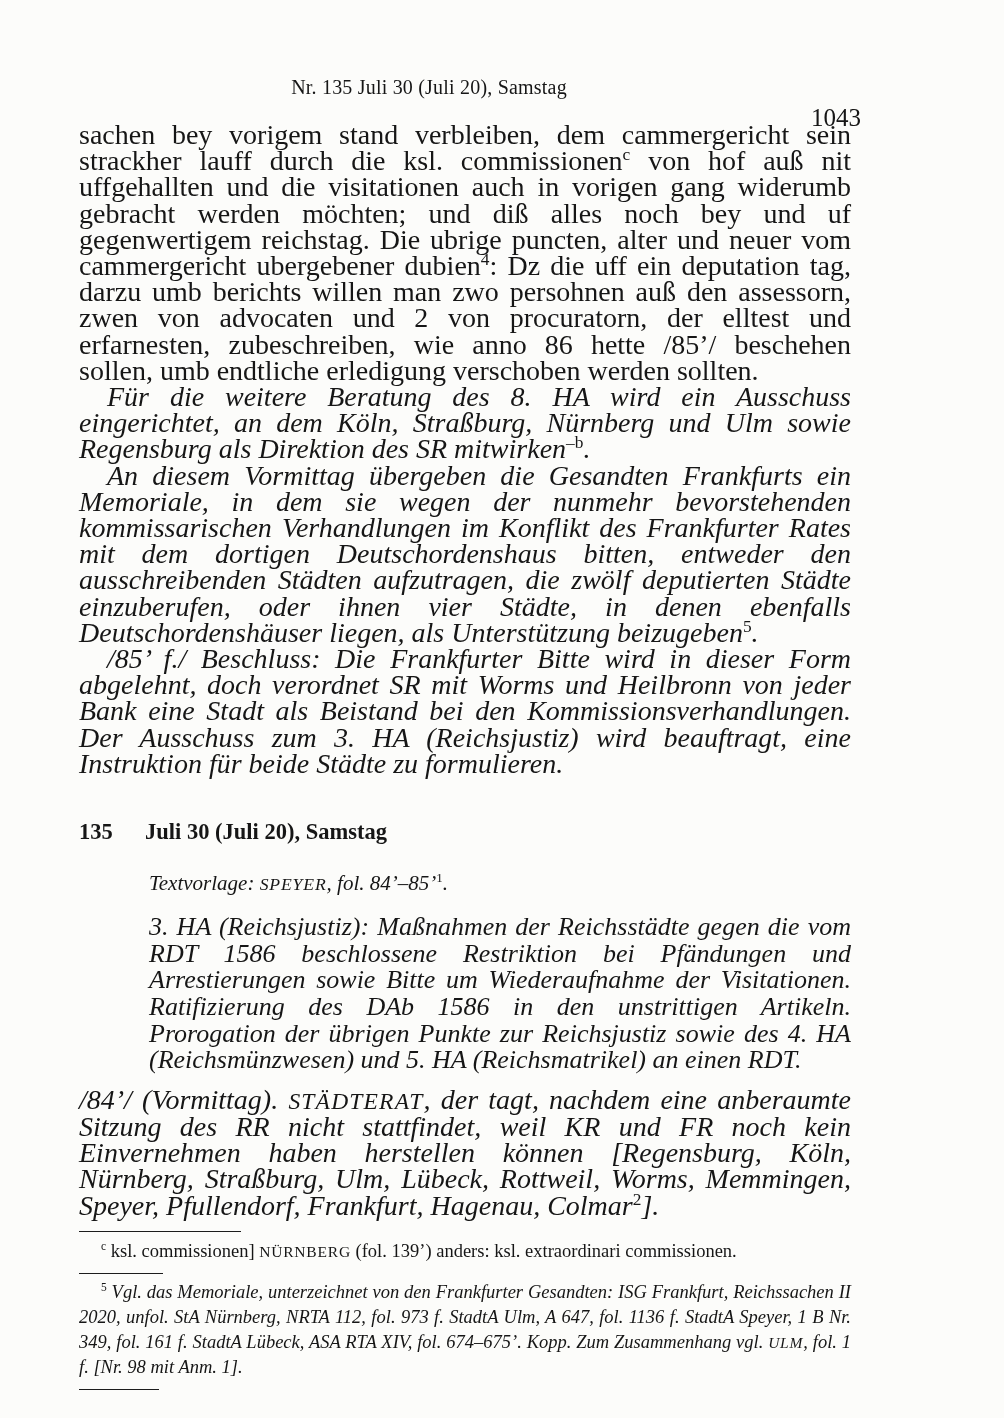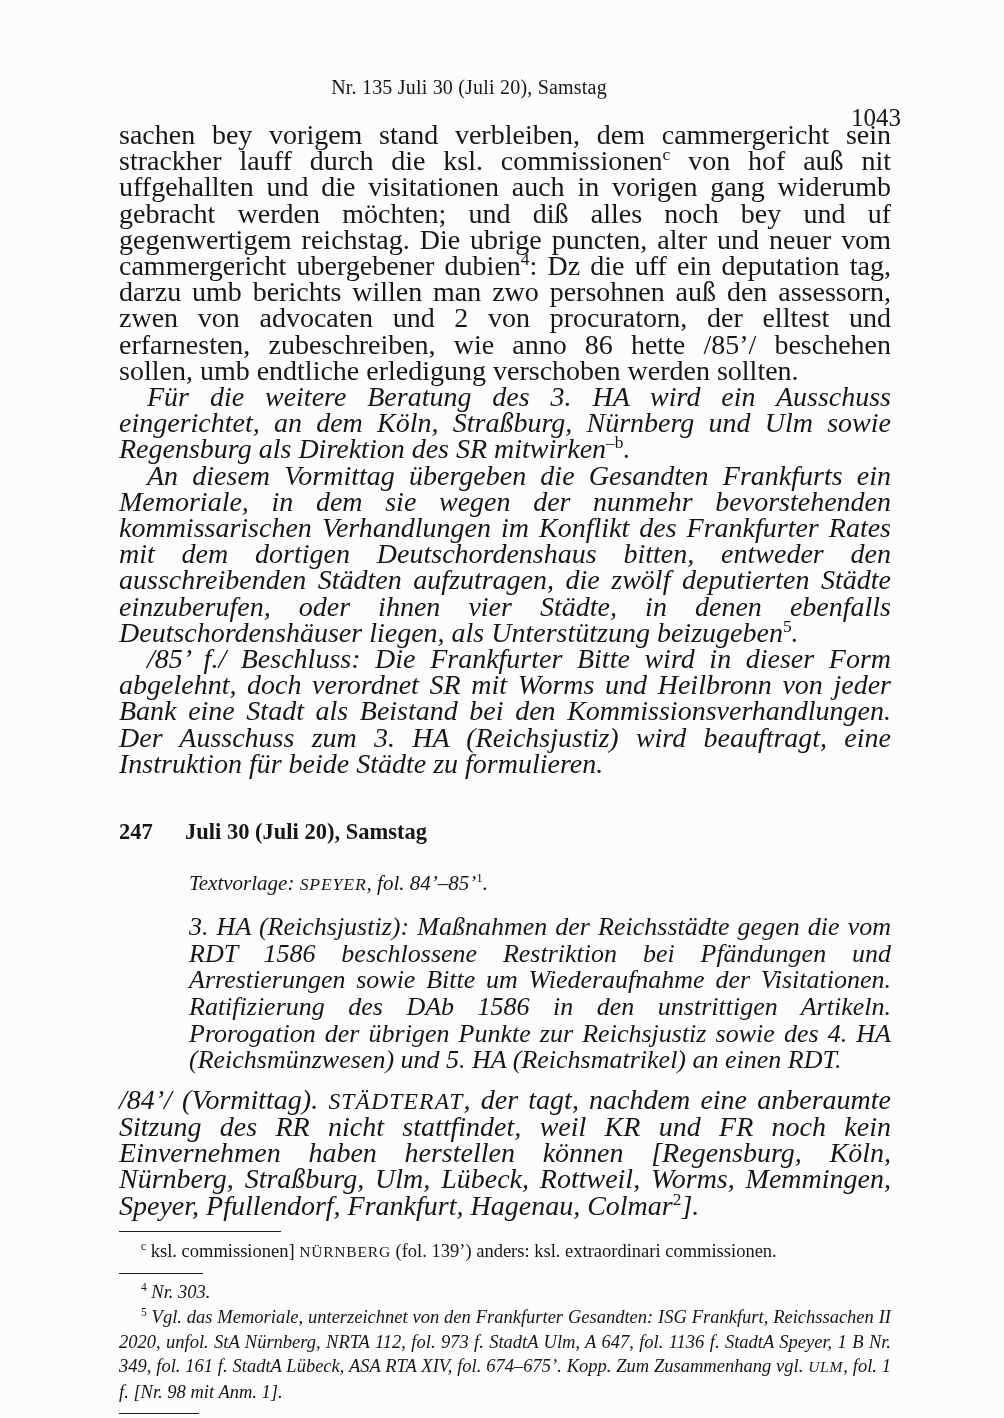--- a/index.html
+++ b/index.html
@@ -6,21 +6,21 @@
   body {
     width: 1004px; height: 1418px;
     background: #fcfcfa;
     color: #161616;
     font-family: "Liberation Serif", "DejaVu Serif", serif;
     overflow: hidden;
   }
   .page {
     box-sizing: border-box;
     width: 1004px; height: 1418px;
-    padding: 76px 0 0 119px;
+    padding: 76px 0 0 79px;
   }
   .col { width: 772px; }
 
   
   .running { position: relative; height: 30px; margin-bottom: 16px; }
   .rh-title {
     position: absolute; left: 0; width: 772px;
     text-align: center; transform: translateX(-36px);
     font-size: 20px; letter-spacing: 0.2px;
   }
@@ -83,43 +83,42 @@
 
   <header class="running col">
     <div class="rh-title">Nr. 135 Juli 30 (Juli 20), Samstag</div>
     <div class="rh-page">1043</div>
   </header>
 
   <main class="col">
 
     <p class="body"><span class="seg">sachen bey vorigem stand verbleiben, dem cammergericht sein strackher lauff durch die ksl. commissionen</span><sup class="seg sup">c</sup><span class="seg"> von hof auß nit uffgehallten und die visitationen auch in vorigen gang widerumb gebracht werden möchten; und diß alles noch bey und uf gegenwertigem reichstag. Die ubrige puncten, alter und neuer vom cammergericht ubergebener dubien</span><sup class="seg sup">4</sup><span class="seg">: Dz die uff ein deputation tag, darzu umb berichts willen man zwo persohnen auß den assessorn, zwen von advocaten und 2 von procuratorn, der elltest und erfarnesten, zubeschreiben, wie anno 86 hette /85’/ beschehen sollen, umb endtliche erledigung verschoben werden sollten.</span></p>
 
-    <p class="body italic indent"><span class="seg">Für die weitere Beratung des 3. HA wird ein Ausschuss eingerichtet, an dem Köln, Straßburg, Nürnberg und Ulm sowie Regensburg als Direktion des SR mitwirken</span><sup class="seg sup">–b</sup><span class="seg">.</span></p>
+    <p class="body italic indent"><span class="seg">Für die weitere Beratung des 8. HA wird ein Ausschuss eingerichtet, an dem Köln, Straßburg, Nürnberg und Ulm sowie Regensburg als Direktion des SR mitwirken</span><sup class="seg sup">–b</sup><span class="seg">.</span></p>
 
     <p class="body italic indent"><span class="seg">An diesem Vormittag übergeben die Gesandten Frankfurts ein Memoriale, in dem sie wegen der nunmehr bevorstehenden kommissarischen Verhandlungen im Konflikt des Frankfurter Rates mit dem dortigen Deutschordenshaus bitten, entweder den ausschreibenden Städten aufzutragen, die zwölf deputierten Städte einzuberufen, oder ihnen vier Städte, in denen ebenfalls Deutschordenshäuser liegen, als Unterstützung beizugeben</span><sup class="seg sup">5</sup><span class="seg">.</span></p>
 
     <p class="body italic indent"><span class="seg">/85’ f./ Beschluss: Die Frankfurter Bitte wird in dieser Form abgelehnt, doch verordnet SR mit Worms und Heilbronn von jeder Bank eine Stadt als Beistand bei den Kommissionsverhandlungen. Der Ausschuss zum 3. HA (Reichsjustiz) wird beauftragt, eine Instruktion für beide Städte zu formulieren.</span></p>
 
     <div class="entry-heading">
-      <span class="entry-num">247</span><span class="entry-title">Juli 30 (Juli 20), Samstag</span>
+      <span class="entry-num">135</span><span class="entry-title">Juli 30 (Juli 20), Samstag</span>
     </div>
 
     <p class="textvorlage italic"><span class="seg">Textvorlage: </span><span class="seg caps">SPEYER</span><span class="seg">, fol. 84’–85’</span><sup class="seg sup">1</sup><span class="seg">.</span></p>
 
     <p class="regest italic"><span class="seg">3. HA (Reichsjustiz): Maßnahmen der Reichsstädte gegen die vom RDT 1586 beschlossene Restriktion bei Pfändungen und Arrestierungen sowie Bitte um Wiederaufnahme der Visitationen. Ratifizierung des DAb 1586 in den unstrittigen Artikeln. Prorogation der übrigen Punkte zur Reichsjustiz sowie des 4. HA (Reichsmünzwesen) und 5. HA (Reichsmatrikel) an einen RDT.</span></p>
 
     <p class="body italic opening"><span class="seg">/84’/ (Vormittag). </span><span class="seg caps">STÄDTERAT</span><span class="seg">, der tagt, nachdem eine anberaumte Sitzung des RR nicht stattfindet, weil KR und FR noch kein Einvernehmen haben herstellen können [Regensburg, Köln, Nürnberg, Straßburg, Ulm, Lübeck, Rottweil, Worms, Memmingen, Speyer, Pfullendorf, Frankfurt, Hagenau, Colmar</span><sup class="seg sup">2</sup><span class="seg">].</span></p>
 
   </main>
 
   <footer class="footnotes col">
 
     <hr class="fn-sep sep1">
     <p class="fn"><sup class="seg sup">c</sup><span class="seg roman"> ksl. commissionen] </span><span class="seg caps">NÜRNBERG</span><span class="seg"> (fol. 139’) anders: </span><span class="seg roman">ksl. extraordinari commissionen.</span></p>
 
     <hr class="fn-sep sep2">
-    <p class="fn italic"><sup class="seg sup">4</sup><span class="seg"> Nr. 303.</span></p>
     <p class="fn italic"><sup class="seg sup">5</sup><span class="seg"> Vgl. das Memoriale, unterzeichnet von den Frankfurter Gesandten: ISG Frankfurt, Reichssachen II 2020, unfol. StA Nürnberg, NRTA 112, fol. 973 f. StadtA Ulm, A 647, fol. 1136 f. StadtA Speyer, 1 B Nr. 349, fol. 161 f. StadtA Lübeck, ASA RTA XIV, fol. 674–675’. Kopp. Zum Zusammenhang vgl. </span><span class="seg caps">ULM</span><span class="seg">, fol. 1 f. [Nr. 98 mit Anm. 1].</span></p>
 
     <hr class="fn-sep sep3">
 
   </footer>
 </div>
 
 </body></html>

